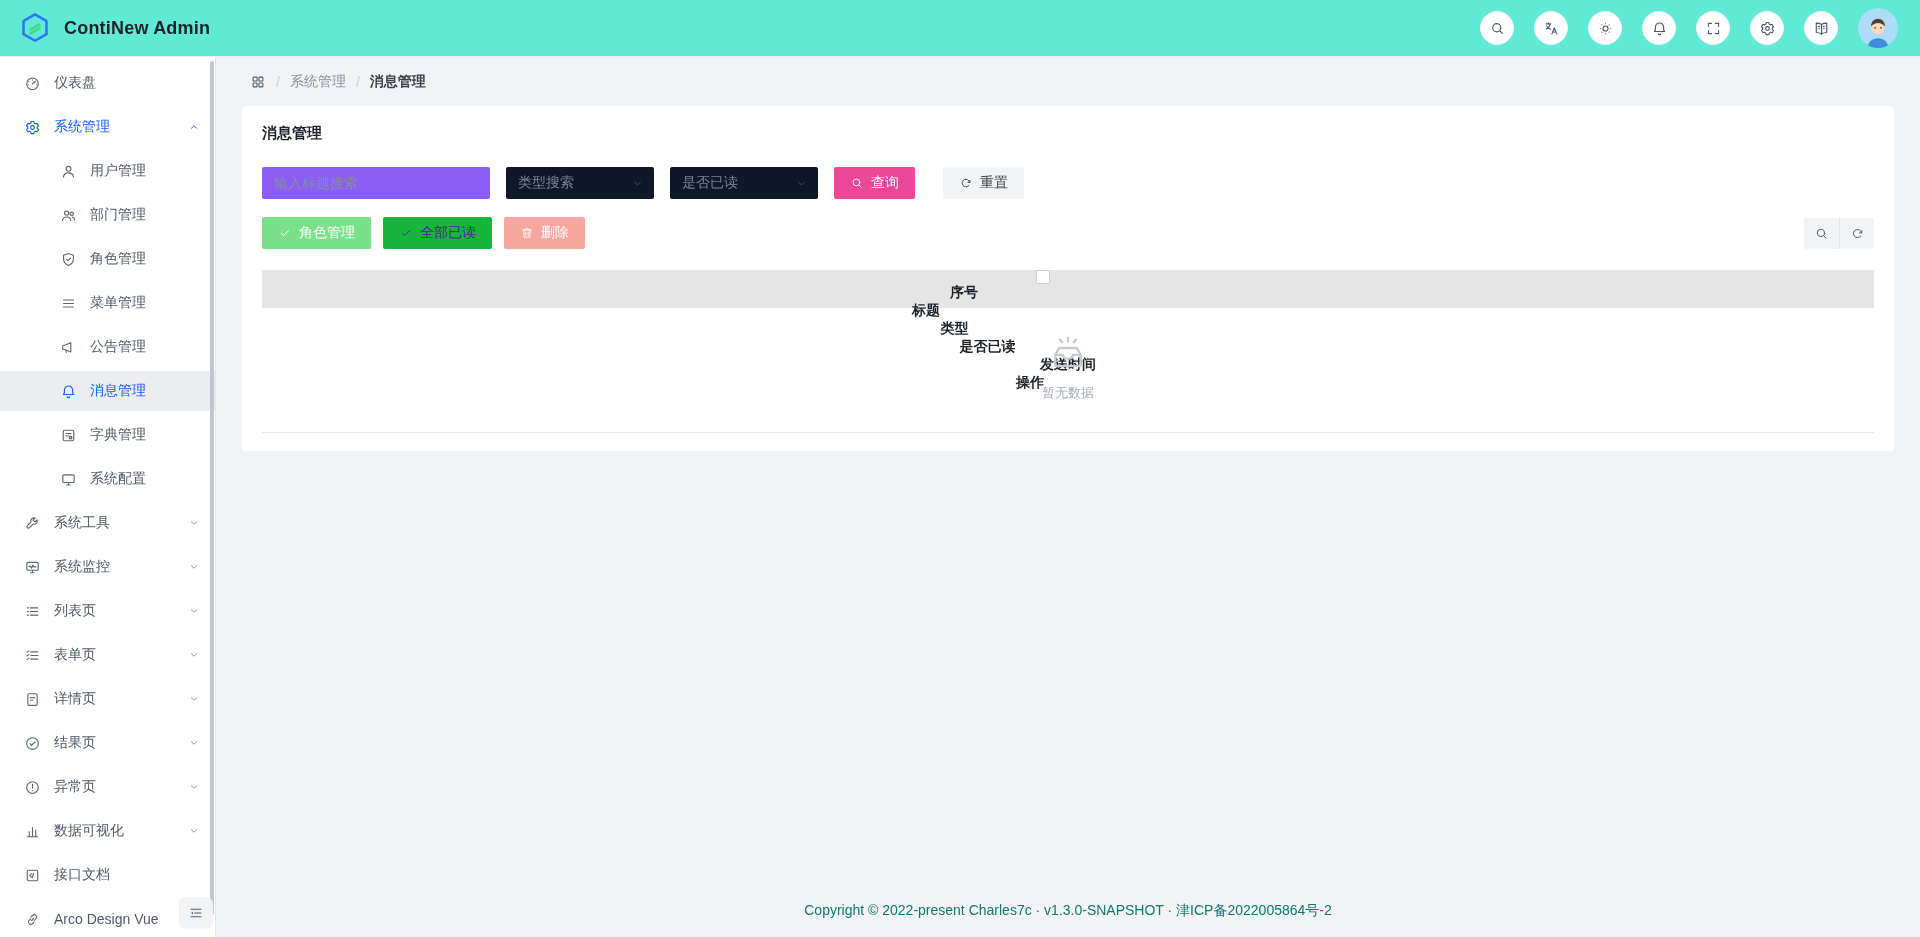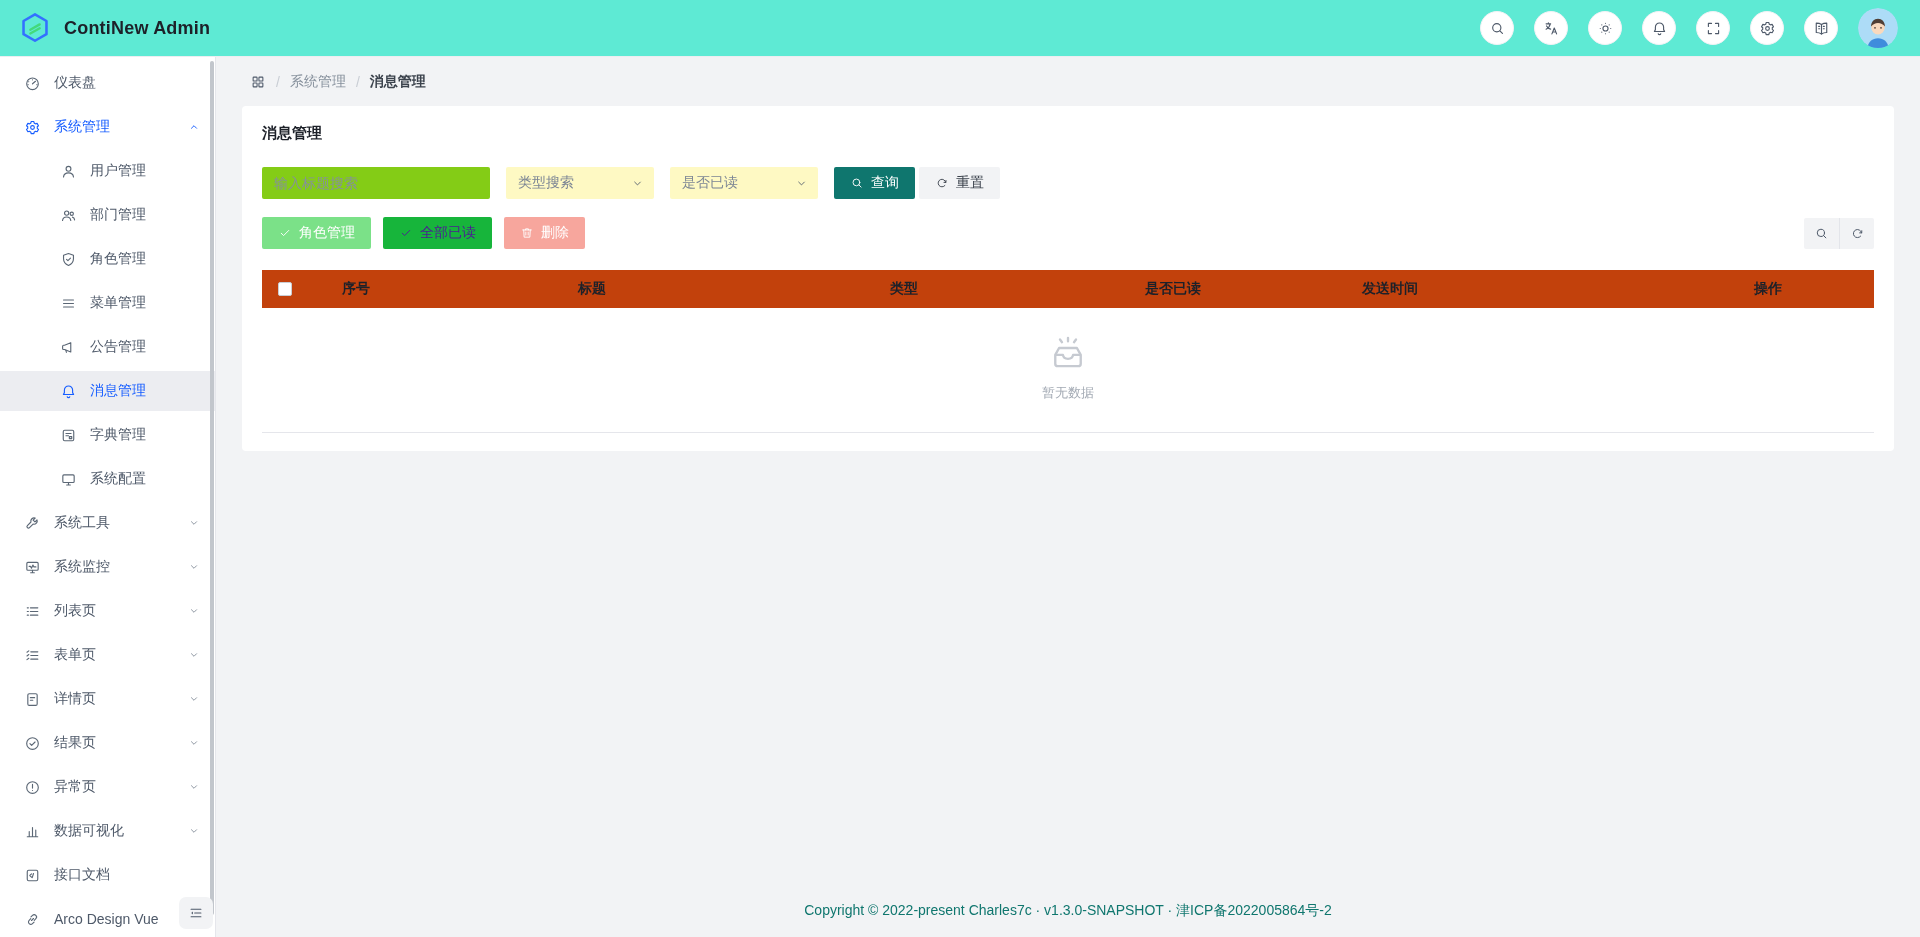--- a/index.html
+++ b/index.html
@@ -43,41 +43,41 @@
   .crumb .c-icon { width:16px; height:16px; color:#4e5969; }
   .crumb .c-icon svg { width:16px; height:16px; }
   .crumb .sep { color:#c9cdd4; }
   .crumb .last { color:#3c434d; font-weight:600; }
 
   
   .card { background:#fff; border-radius:4px; padding:18px 20px; }
   .card-title { font-size:15px; font-weight:700; color:#1d2129; margin-bottom:24px; }
 
   .filter-row { display:flex; align-items:center; margin-bottom:18px; }
-  .inp { width:228px; height:32px; background:#84cc16; border:none; border-radius:2px; padding:0 12px; font-size:14px; color:#1d2129; font-family:inherit; margin-right:16px; }
+  .inp { width:228px; height:32px; background:#8b5cf6; border:none; border-radius:2px; padding:0 12px; font-size:14px; color:#1d2129; font-family:inherit; margin-right:16px; }
   .inp::placeholder { color:#86909c; }
-  .sel { width:148px; height:32px; background:#fef9c3; border-radius:2px; padding:0 10px 0 12px; display:flex; align-items:center; justify-content:space-between; color:#7b8594; cursor:pointer; margin-right:16px; }
+  .sel { width:148px; height:32px; background:#0f172a; border-radius:2px; padding:0 10px 0 12px; display:flex; align-items:center; justify-content:space-between; color:#7b8594; cursor:pointer; margin-right:16px; }
   .sel .chev { width:13px; height:13px; color:#4e5969; }
   .sel .chev svg { width:13px; height:13px; }
   .btn { height:32px; border:none; border-radius:2px; display:inline-flex; align-items:center; justify-content:center; gap:7px; font-size:14px; font-family:inherit; cursor:pointer; padding:0 16px; }
   .btn svg { width:14px; height:14px; }
-  .btn-primary { background:#0f766e; color:#fff; margin-right:4px; }
+  .btn-primary { background:#ec4899; color:#fff; margin-right:28px; }
   .btn-plain { background:#f2f3f5; color:#3c434d; }
 
   .toolbar-row { display:flex; align-items:center; margin-bottom:21px; }
   .btn-success-dis { background:#7be188; color:#fff; margin-right:12px; cursor:not-allowed; }
   .btn-success { background:#17b53b; color:#4c1d95; margin-right:12px; }
   .btn-danger-dis { background:#f7a69d; color:#fff; cursor:not-allowed;font-family:Liberation Serif, serif; }
   .tb-right { margin-left:auto; display:flex; border-radius:2px; overflow:hidden; }
   .tb-ibtn { width:35px; height:31px; background:#f2f3f5; color:#4e5969; display:flex; align-items:center; justify-content:center; cursor:pointer; }
   .tb-ibtn + .tb-ibtn { border-left:1px solid #e3e5ea; }
   .tb-ibtn svg { width:15px; height:15px; }
 
   
-  .thead { display:flex; align-items:center; height:38px; background:#c2410c; padding:0 16px; font-weight:600; color:#1d2129; }
+  .thead { display:flex; align-items:center; height:38px; background:#e5e5e5; padding:0 16px; font-weight:600; color:#1d2129;flex-direction:column; }
   .th { white-space:nowrap; }
   .th-check { width:64px; display:flex; align-items:center; }
   .checkbox { width:14px; height:14px; background:#fff; border:1px solid #c9cdd4; border-radius:2px; cursor:pointer; }
   .th-no { width:236px; } .th-title { width:312px; } .th-type { width:255px; }
   .th-read { width:217px; } .th-time { flex:1; } .th-op { width:104px; }
   .empty { display:flex; flex-direction:column; align-items:center; padding:26px 0 30px; border-bottom:1px solid #e5e6eb; }
   .empty-icon { width:46px; height:40px; color:#c6cad1; }
   .empty-icon svg { width:46px; height:40px; }
   .empty-text { margin-top:10px; font-size:13px; color:#a2a9b3; }
 

